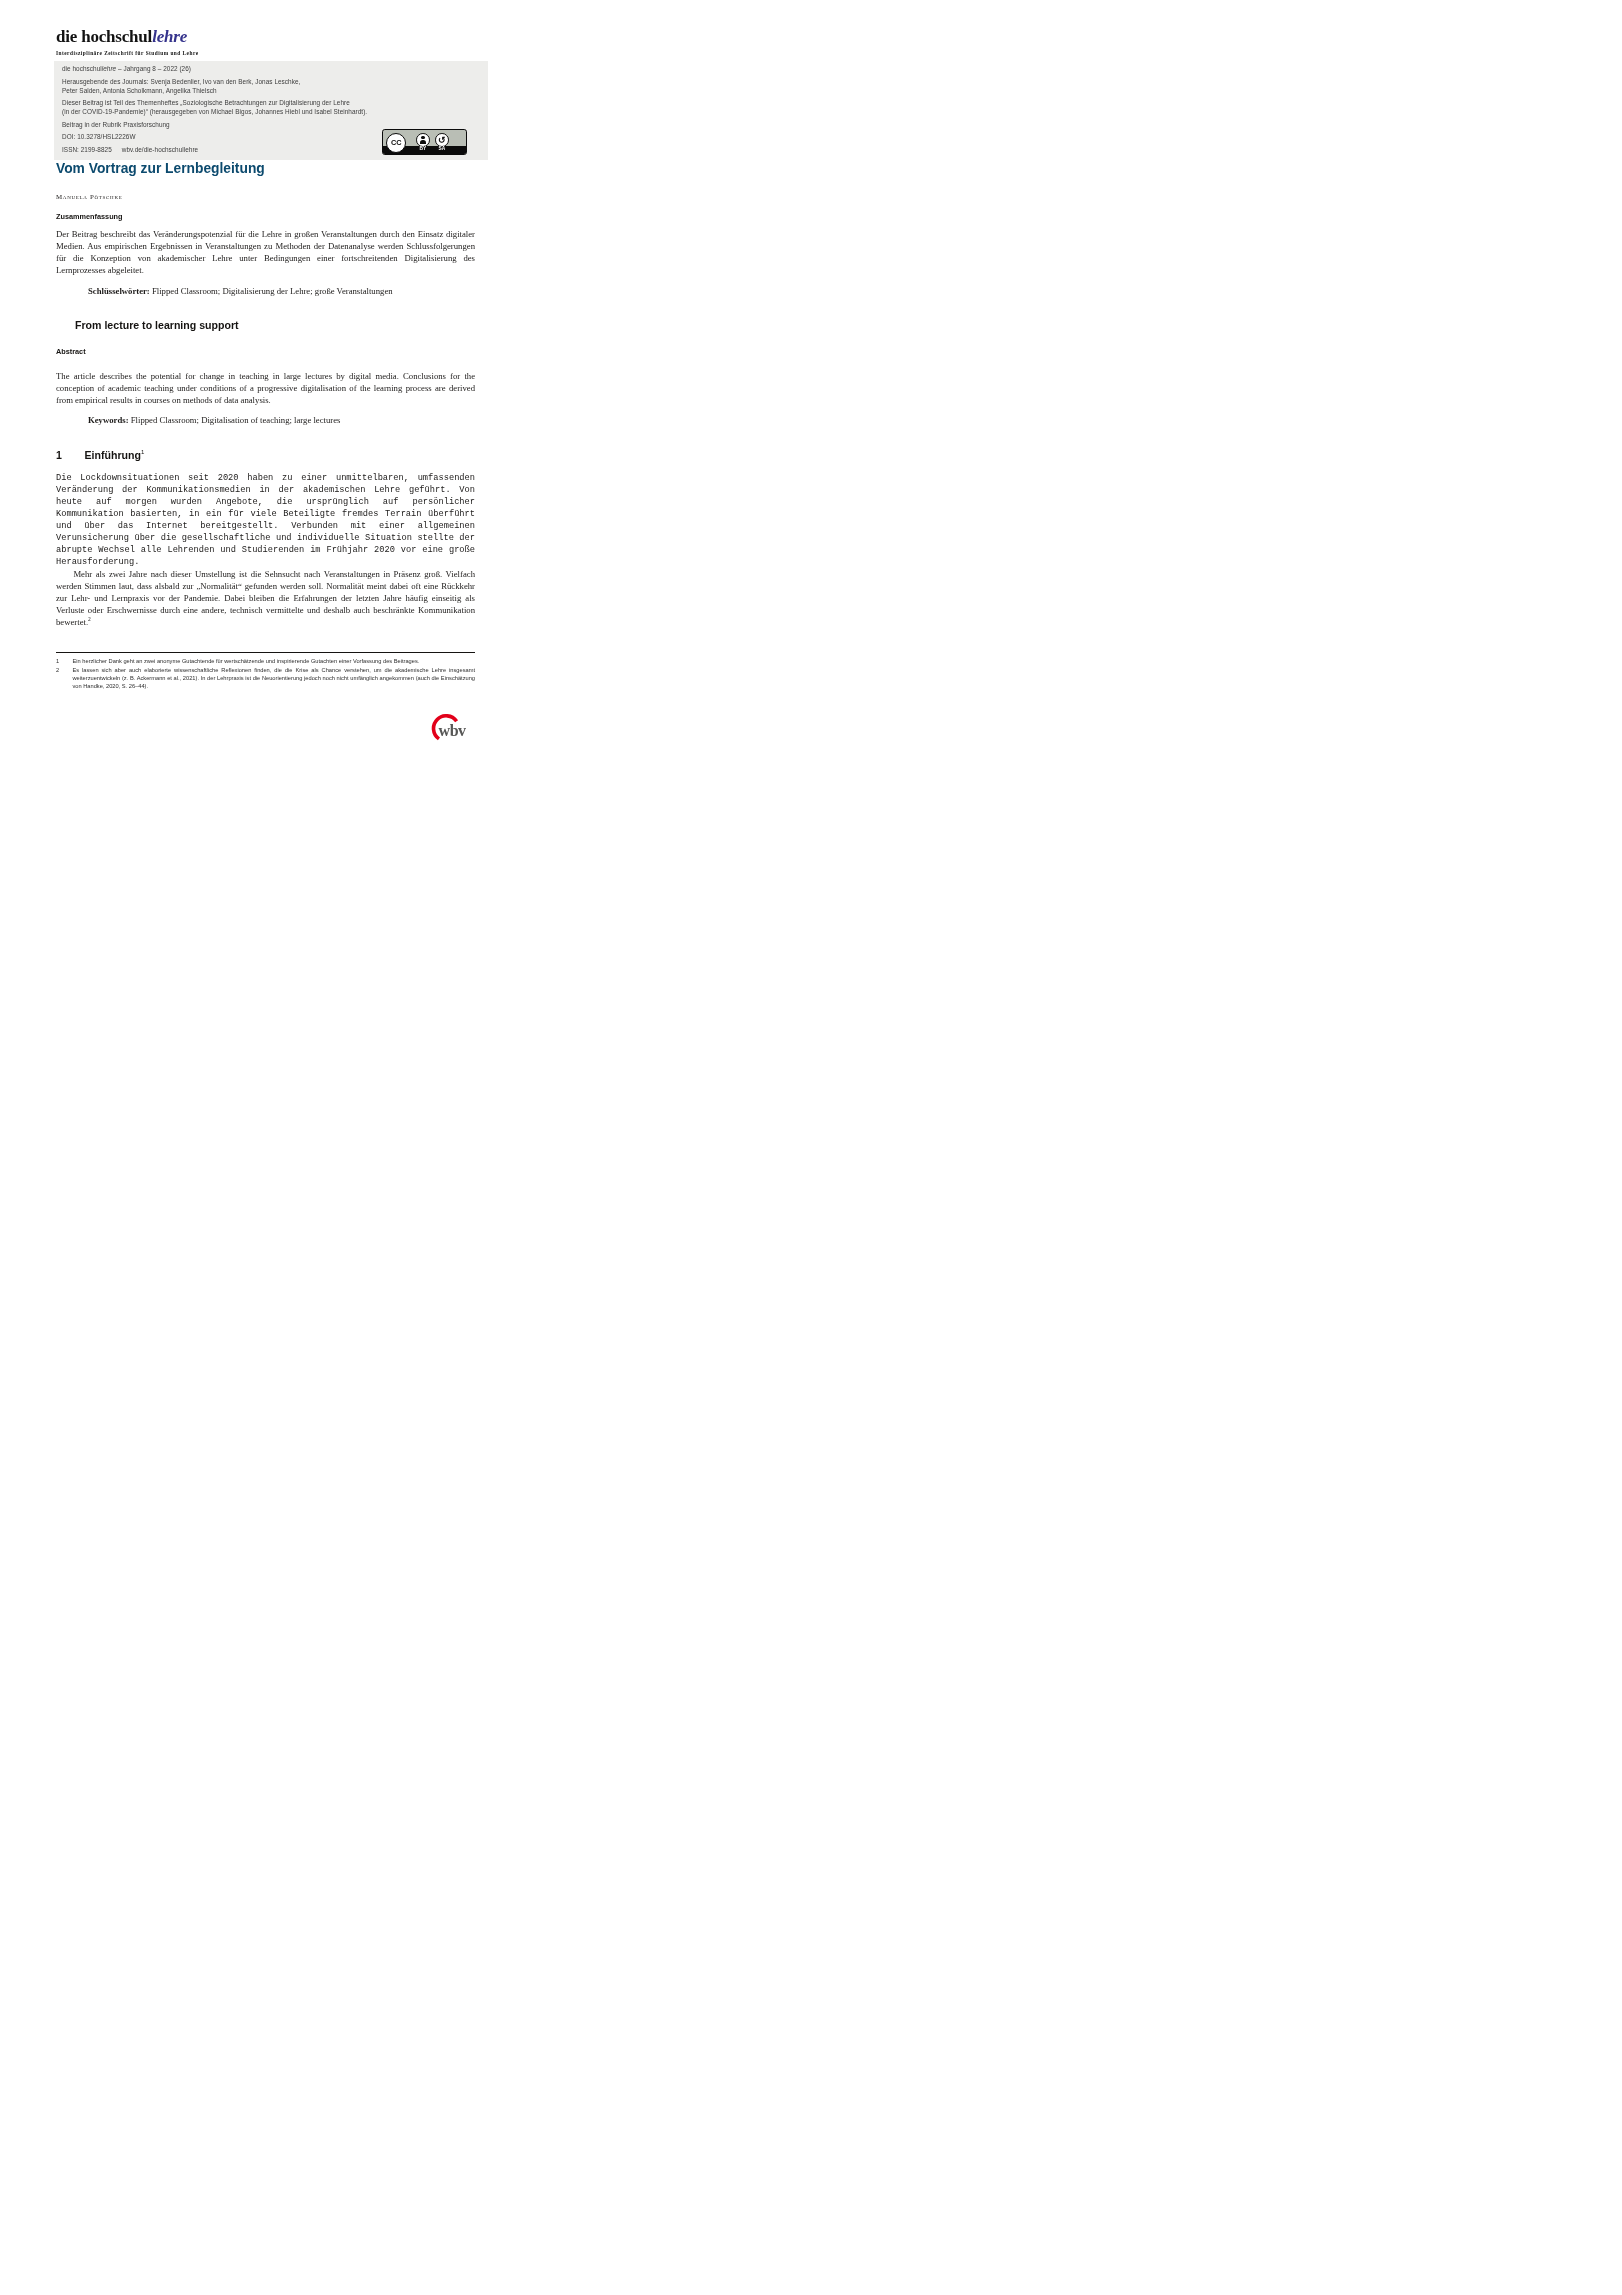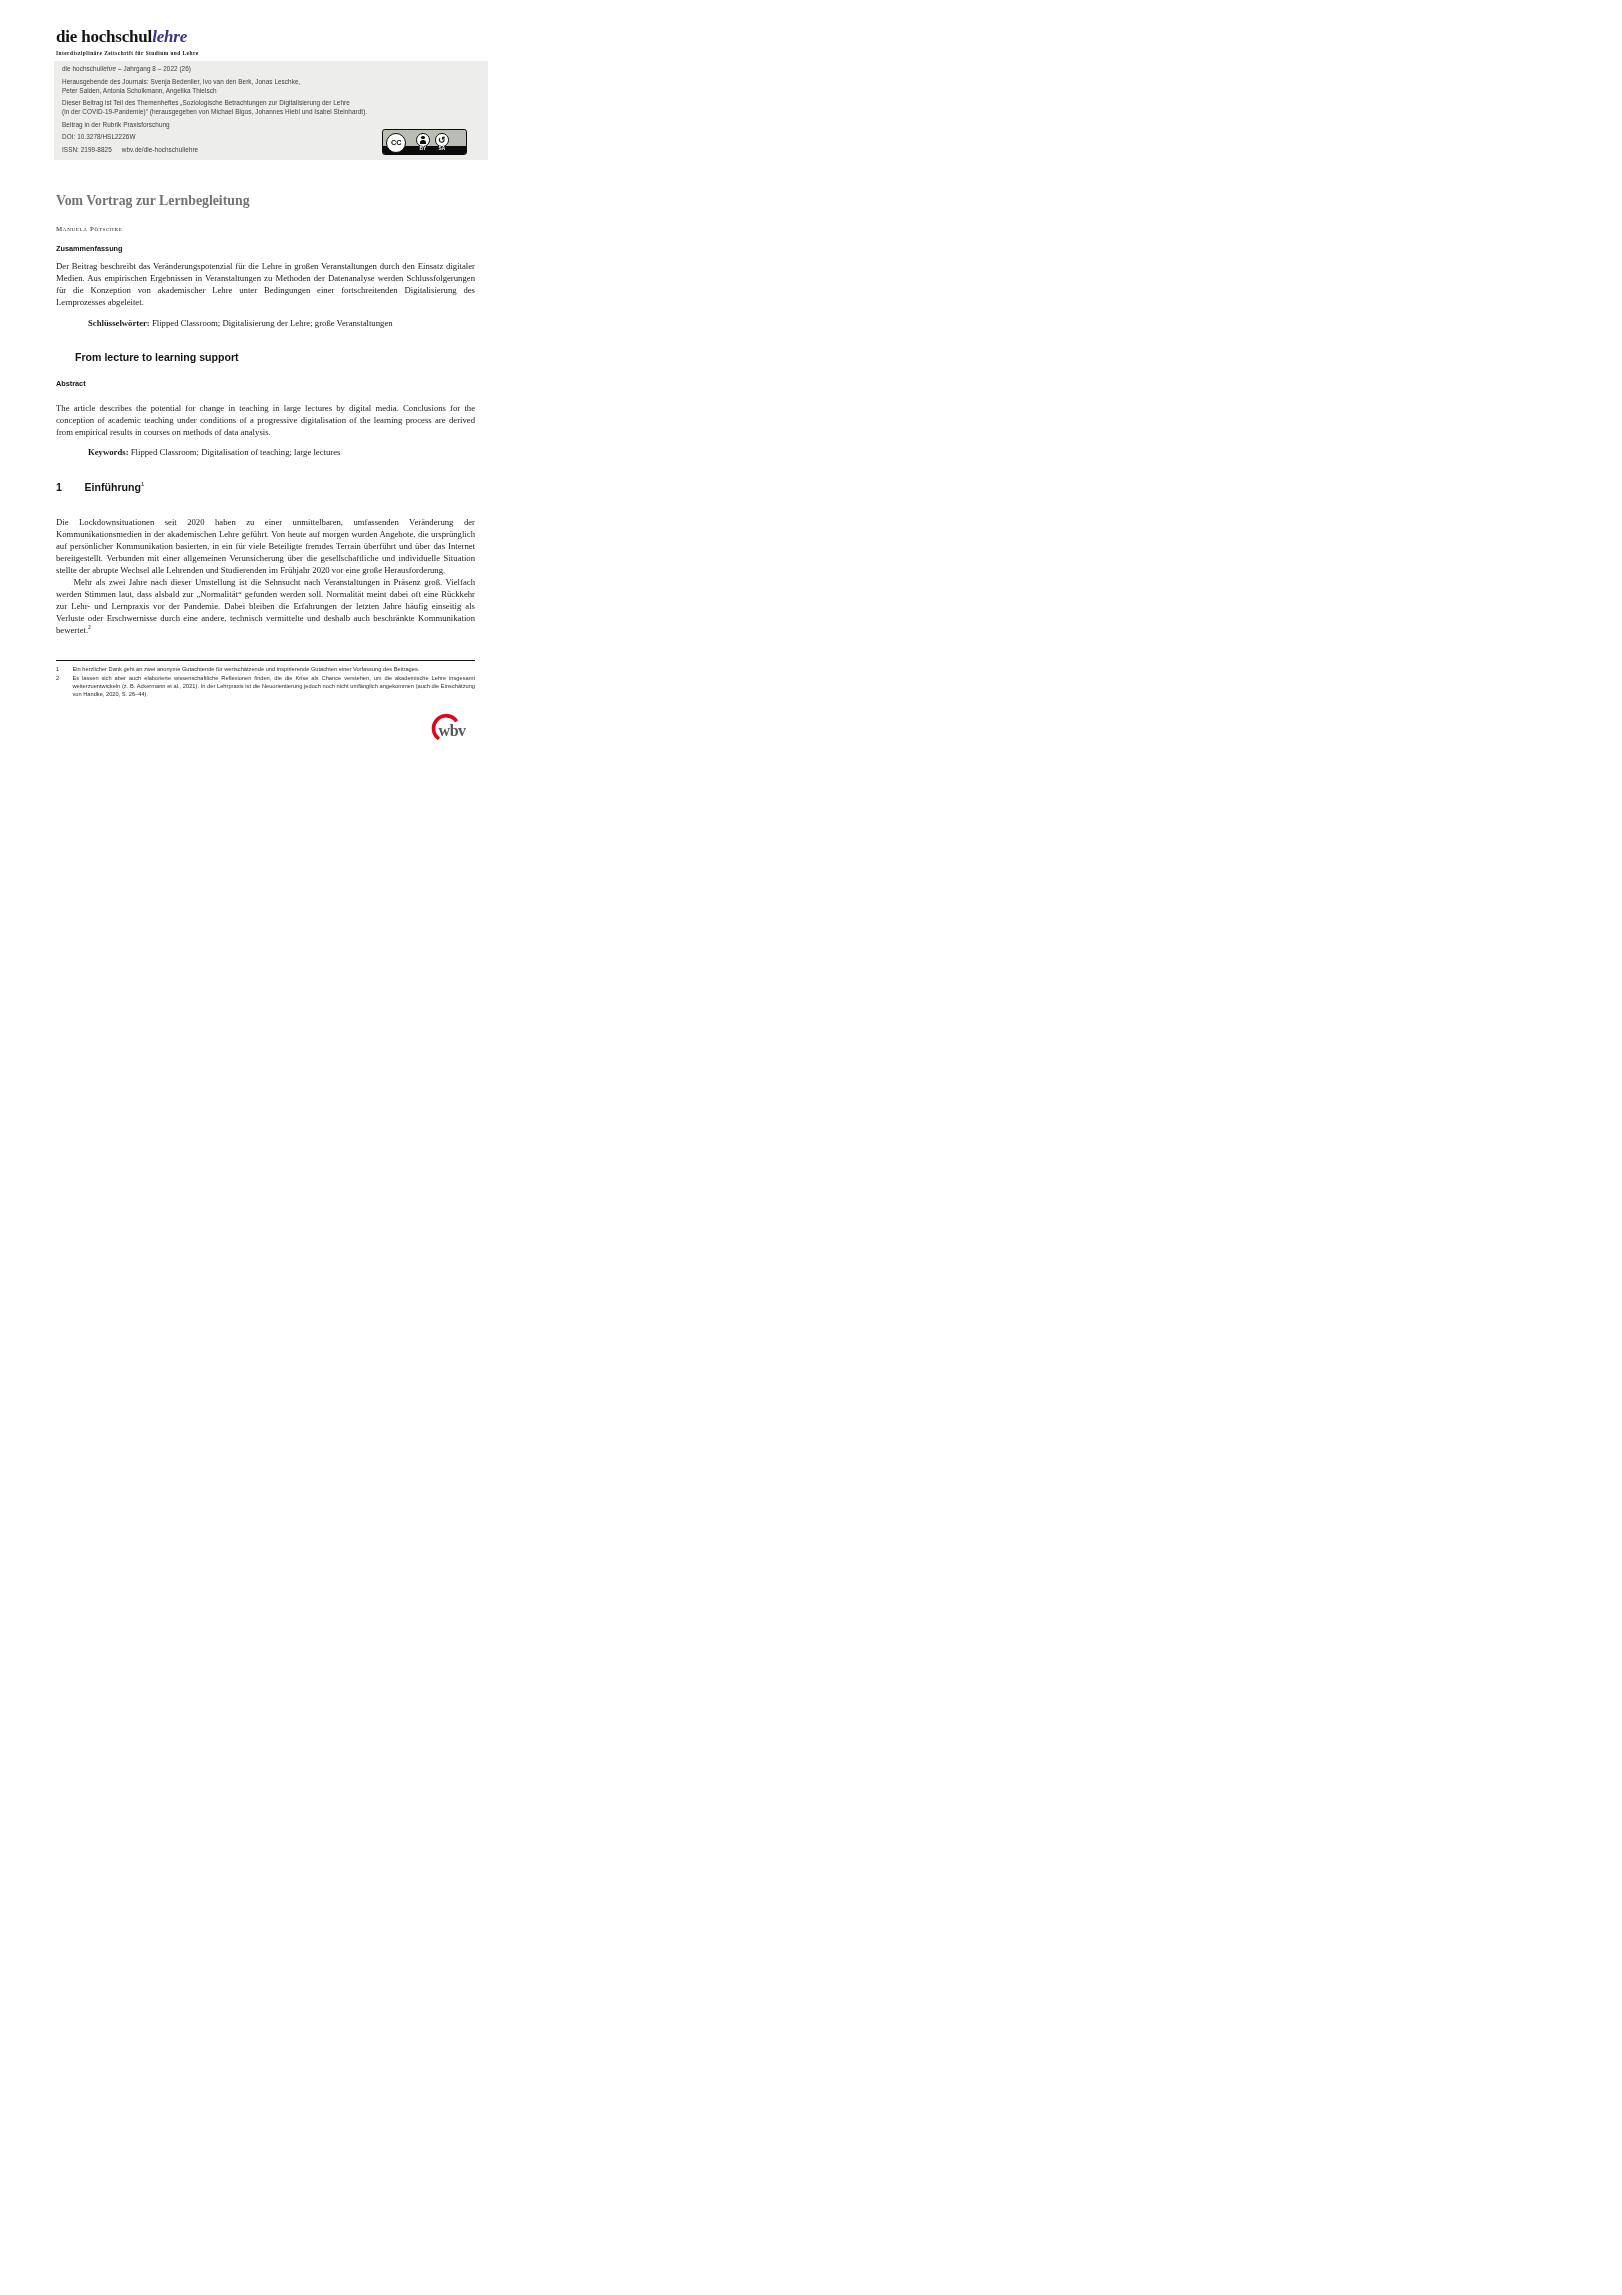--- a/index.html
+++ b/index.html
@@ -71,23 +71,23 @@
   .cc-label {
     position:absolute; bottom:0.5px; width:13.8px; text-align:center;
     font-family:"Liberation Sans", sans-serif; font-weight:bold; font-size:4.8px; color:#ffffff;
     z-index:3;
   }
   .cc-label.by { left:33px; }
   .cc-label.sa { left:52px; }
 
   
   .title {
-    margin-top:33px;
-    font-family:Liberation Serif, serif;
-    font-weight:bold; font-size:13.8px; line-height:15.6px; color:#737373;
+    margin-top:1px;
+    font-family:Liberation Sans, sans-serif;
+    font-weight:bold; font-size:13.8px; line-height:15.6px; color:#0c4a6e;
   }
   .author {
     margin-top:16.5px;
     font-variant:small-caps;
     font-size:6.9px; line-height:8.3px; letter-spacing:0.7px; color:#232120;
   }
   .h3 {
     font-family:"Liberation Sans", sans-serif;
     font-weight:bold; font-size:7.3px; line-height:8.7px; color:#161412;
   }
@@ -101,21 +101,21 @@
   .h2.numbered { margin-top:24px; display:flex; }
   .h2 .sec-num { width:28.5px; flex:none; }
   .h2 sup { font-size:6px; font-weight:normal; vertical-align:super; line-height:0; }
 
   
   .body-p {
     font-size:8.7px; line-height:12px; text-align:justify; color:#1c1a19;
   }
   .body-p.first { margin-top:6px; }
   .body-p.abs-first { margin-top:13px; }
-  .body-p.p1 { margin-top:22px; }
+  .body-p.p1 { margin-top:10px;font-family:Liberation Mono, monospace; }
   .body-p.indented { text-indent:17.4px; }
   .body-p sup { font-size:5.5px; vertical-align:super; line-height:0; }
   .kw-line { margin-top:9.2px; font-size:8.7px; line-height:12px; }
   .kw-line.en { margin-top:8.3px; }
   .kw-line b { font-weight:bold;padding-left:32px; }
 
   
   .fn-rule { margin-top:24px; border:none; border-top:1.1px solid #161412; width:419px; }
   .footnotes { margin-top:4.1px; font-family:"Liberation Sans", sans-serif; font-size:5.7px; line-height:8px; color:#2e2e2e; }
   .fn { display:flex; margin-top:0; }

